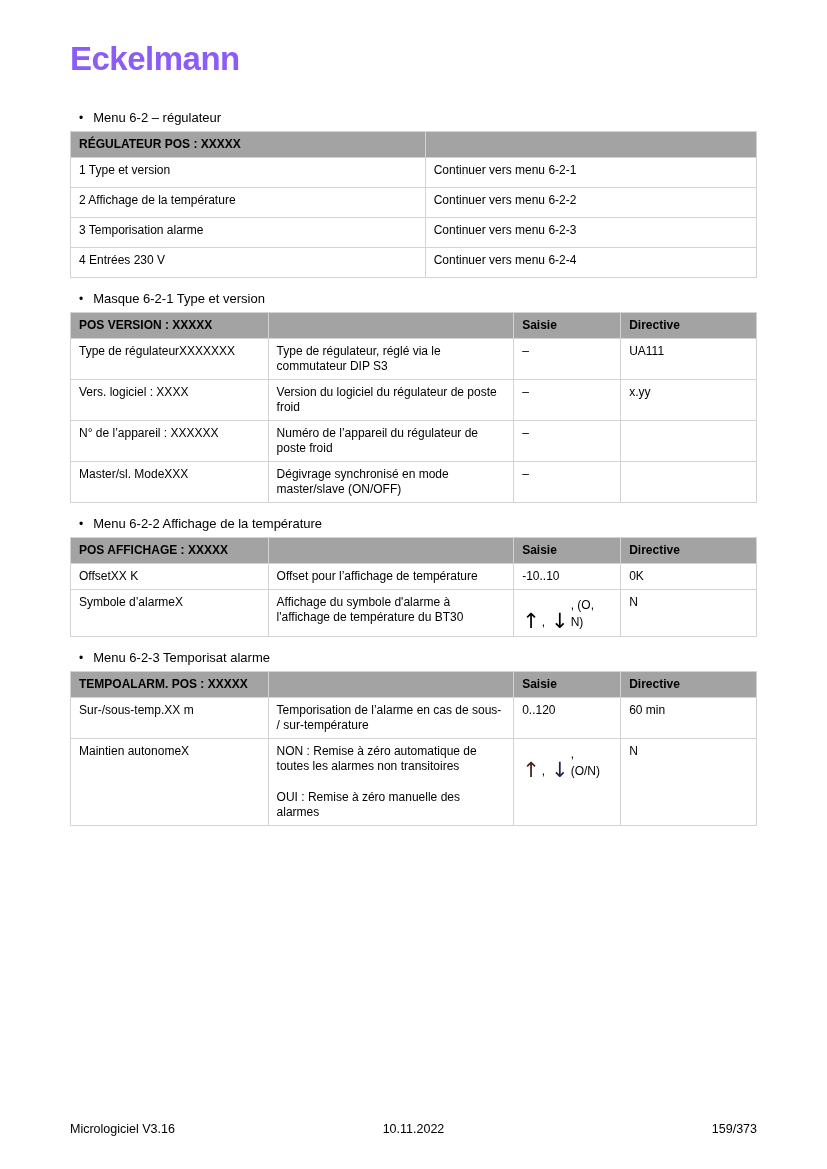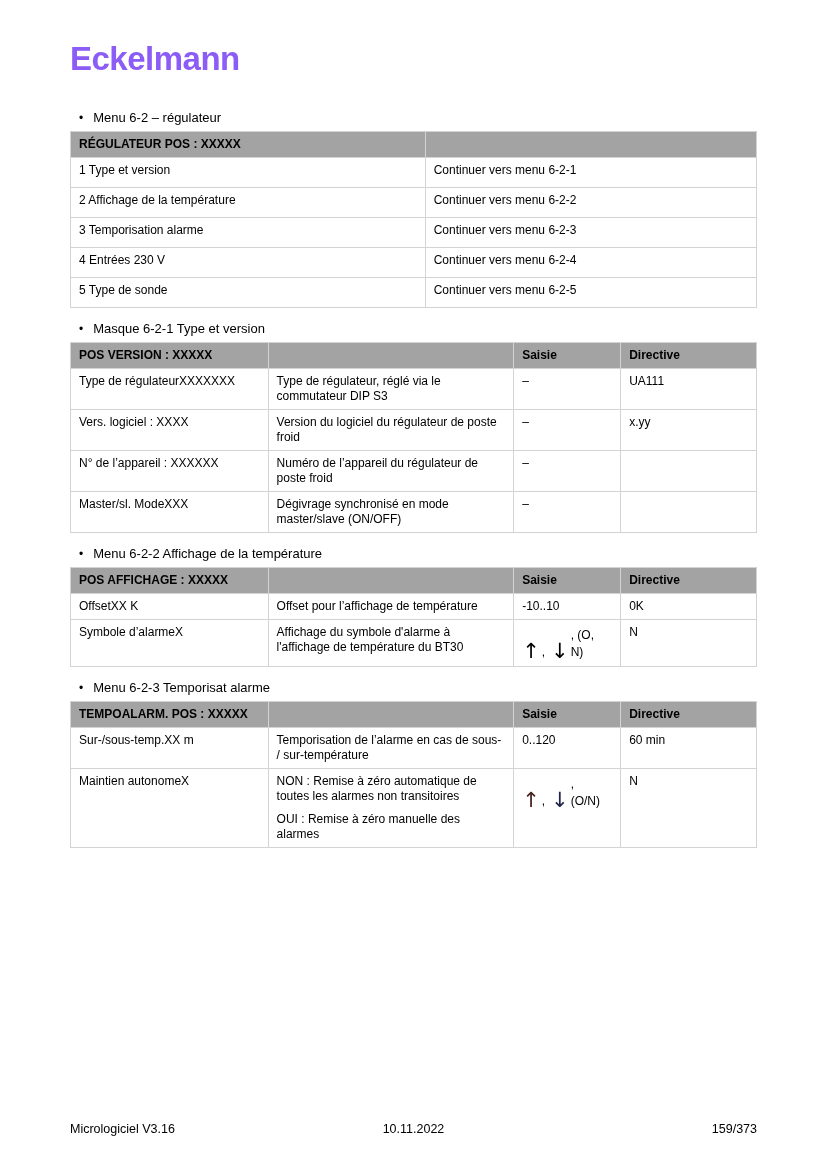--- a/index.html
+++ b/index.html
@@ -65,21 +65,21 @@
     margin-right: 2px;
     font-family: "DejaVu Sans", sans-serif;
   }
   .arrow-sep {
     font-size: 12px;
     line-height: 17px;
     margin-right: 6px;
   }
   .arrow-up-dark { color: #46221e; }
   .arrow-down-dark { color: #20244a; }
-  .desc-line + .desc-line { margin-top: 8px; }
+  .desc-line + .desc-line { margin-top: 16px; }
   .footer {
     position: absolute;
     left: 70px; top: 1122px;
     width: 687px;
     font-size: 12.5px;
     display: flex;
     justify-content: space-between;
   }
   .footer-center {
     position: absolute;
@@ -119,24 +119,20 @@
         <td>2 Affichage de la température</td>
         <td>Continuer vers menu 6-2-2</td>
       </tr>
       <tr>
         <td>3 Temporisation alarme</td>
         <td>Continuer vers menu 6-2-3</td>
       </tr>
       <tr>
         <td>4 Entrées 230 V</td>
         <td>Continuer vers menu 6-2-4</td>
-      </tr>
-      <tr>
-        <td>5 Type de sonde</td>
-        <td>Continuer vers menu 6-2-5</td>
       </tr>
     </tbody>
   </table>
 
   <div class="section-heading">
     <span class="bullet">•</span>
     <span>Masque 6-2-1 Type et version</span>
   </div>
   <table>
     <colgroup>

